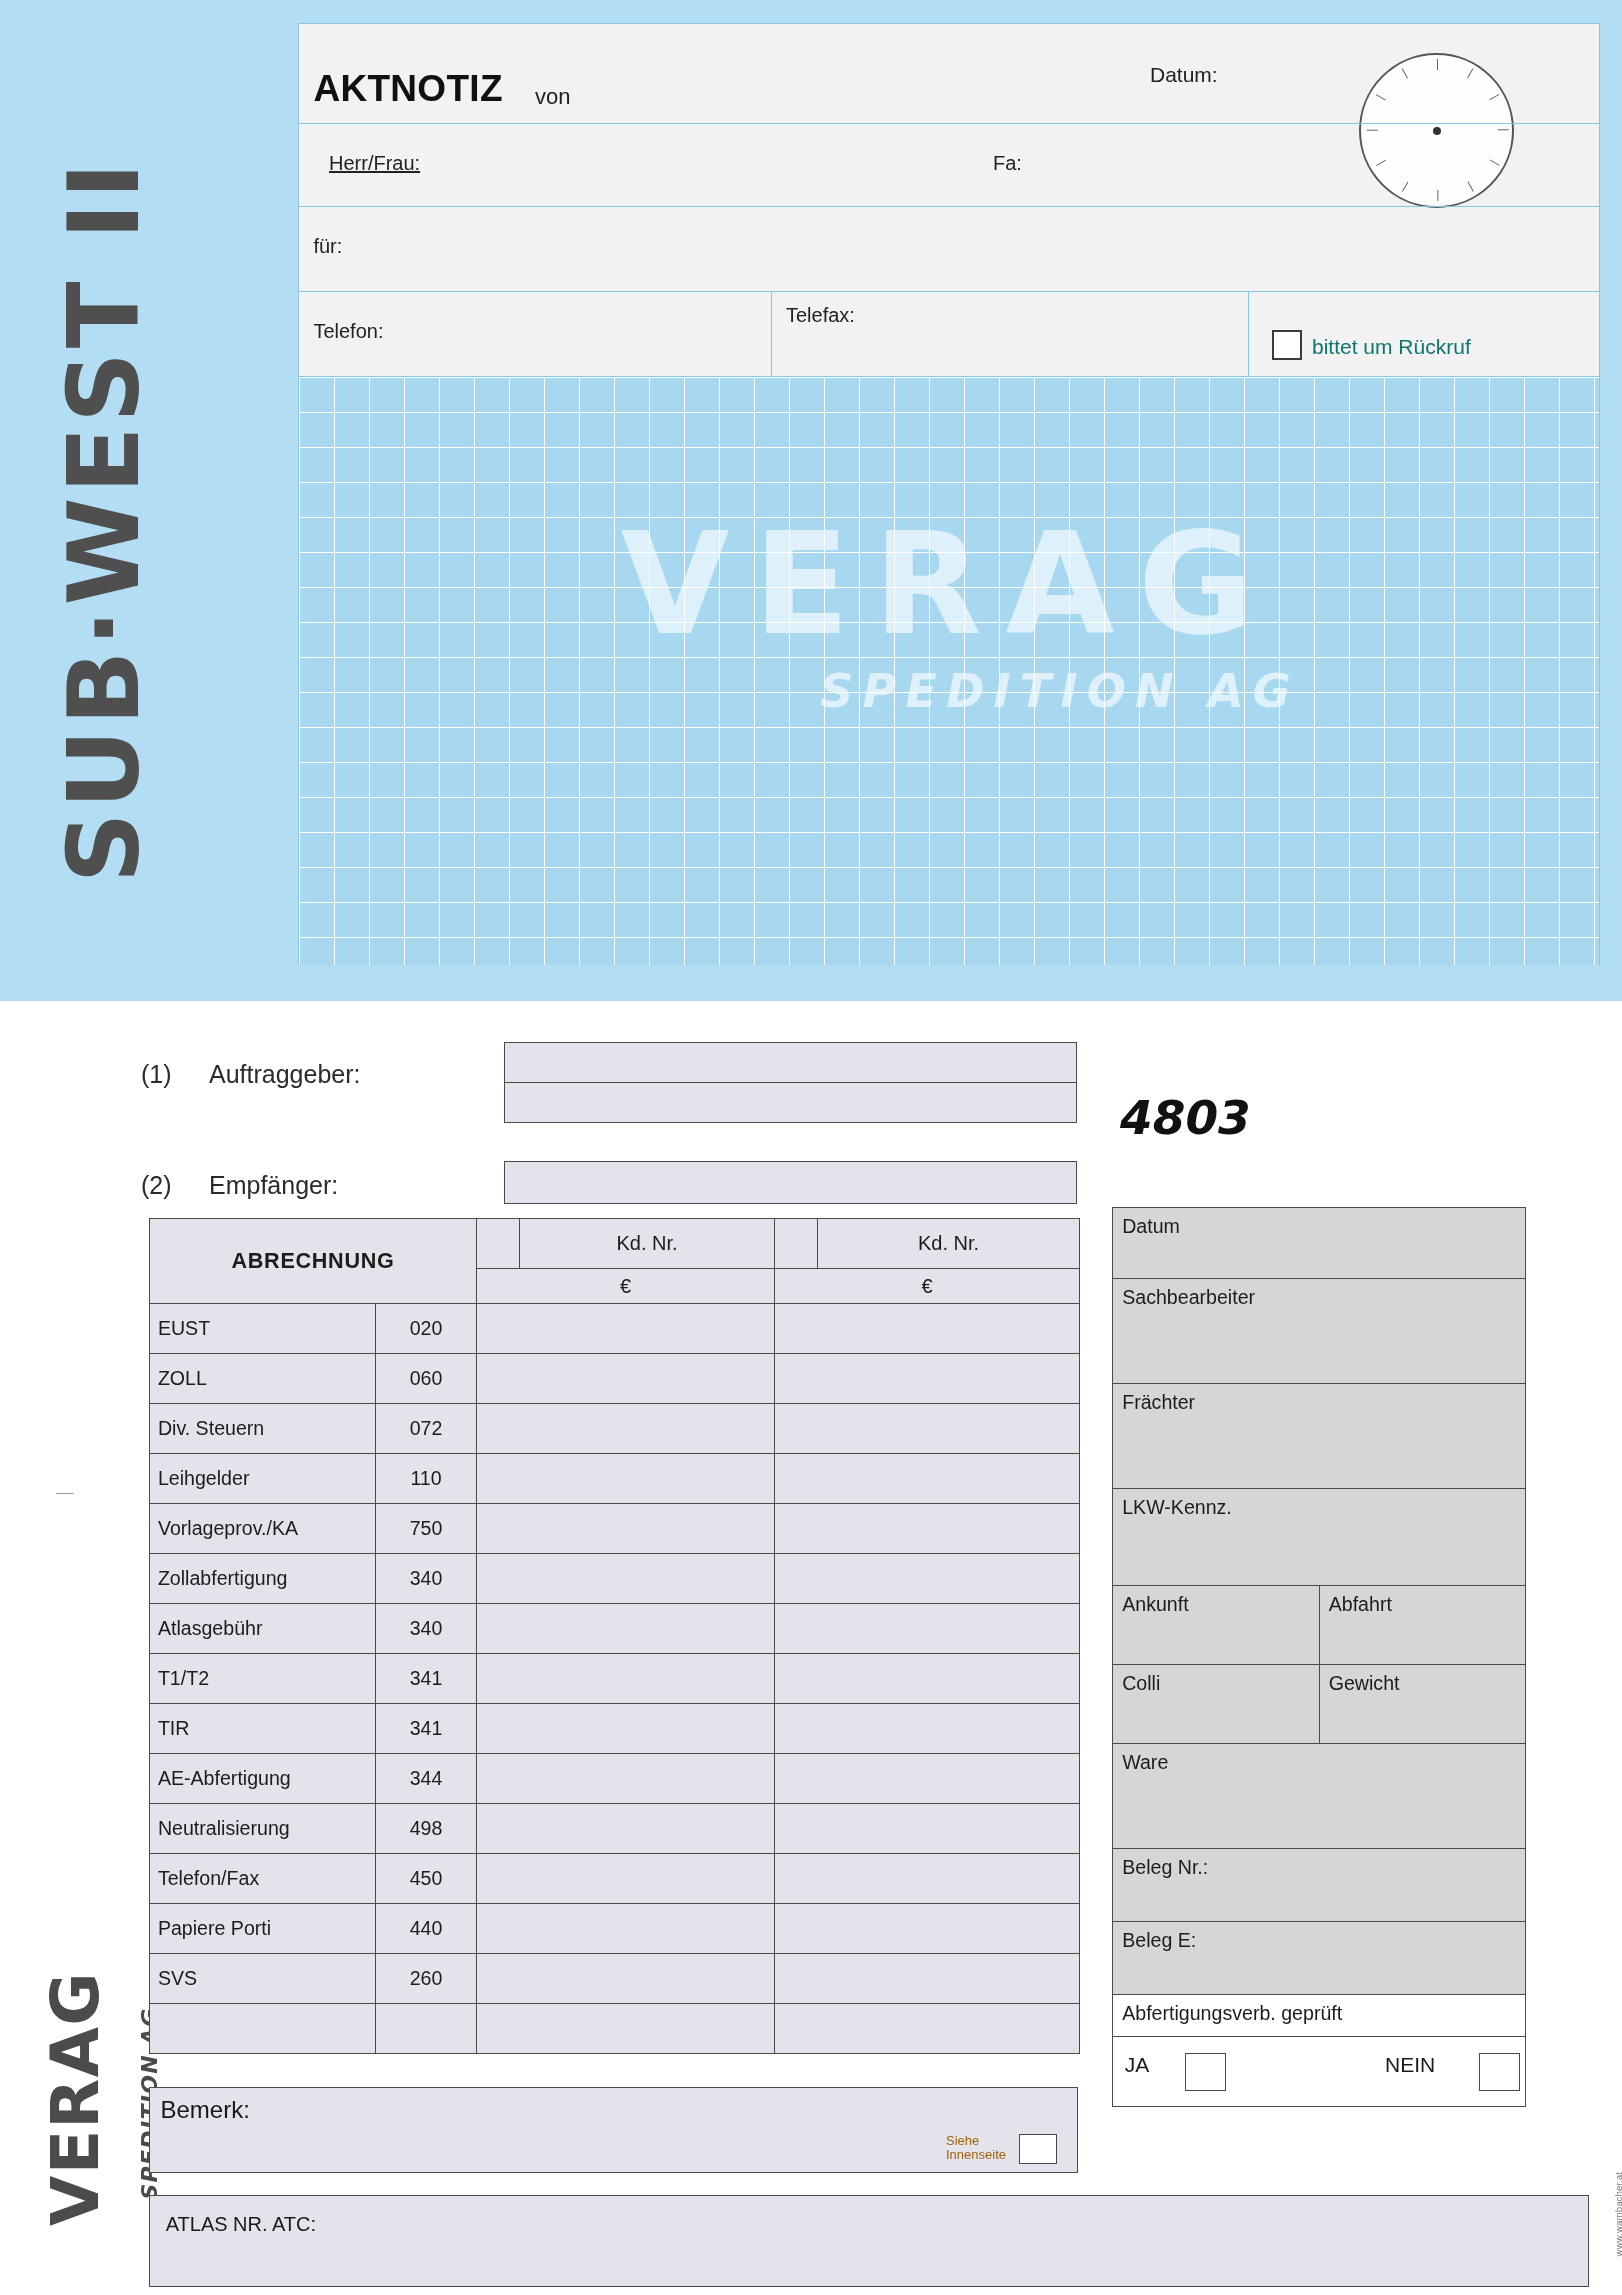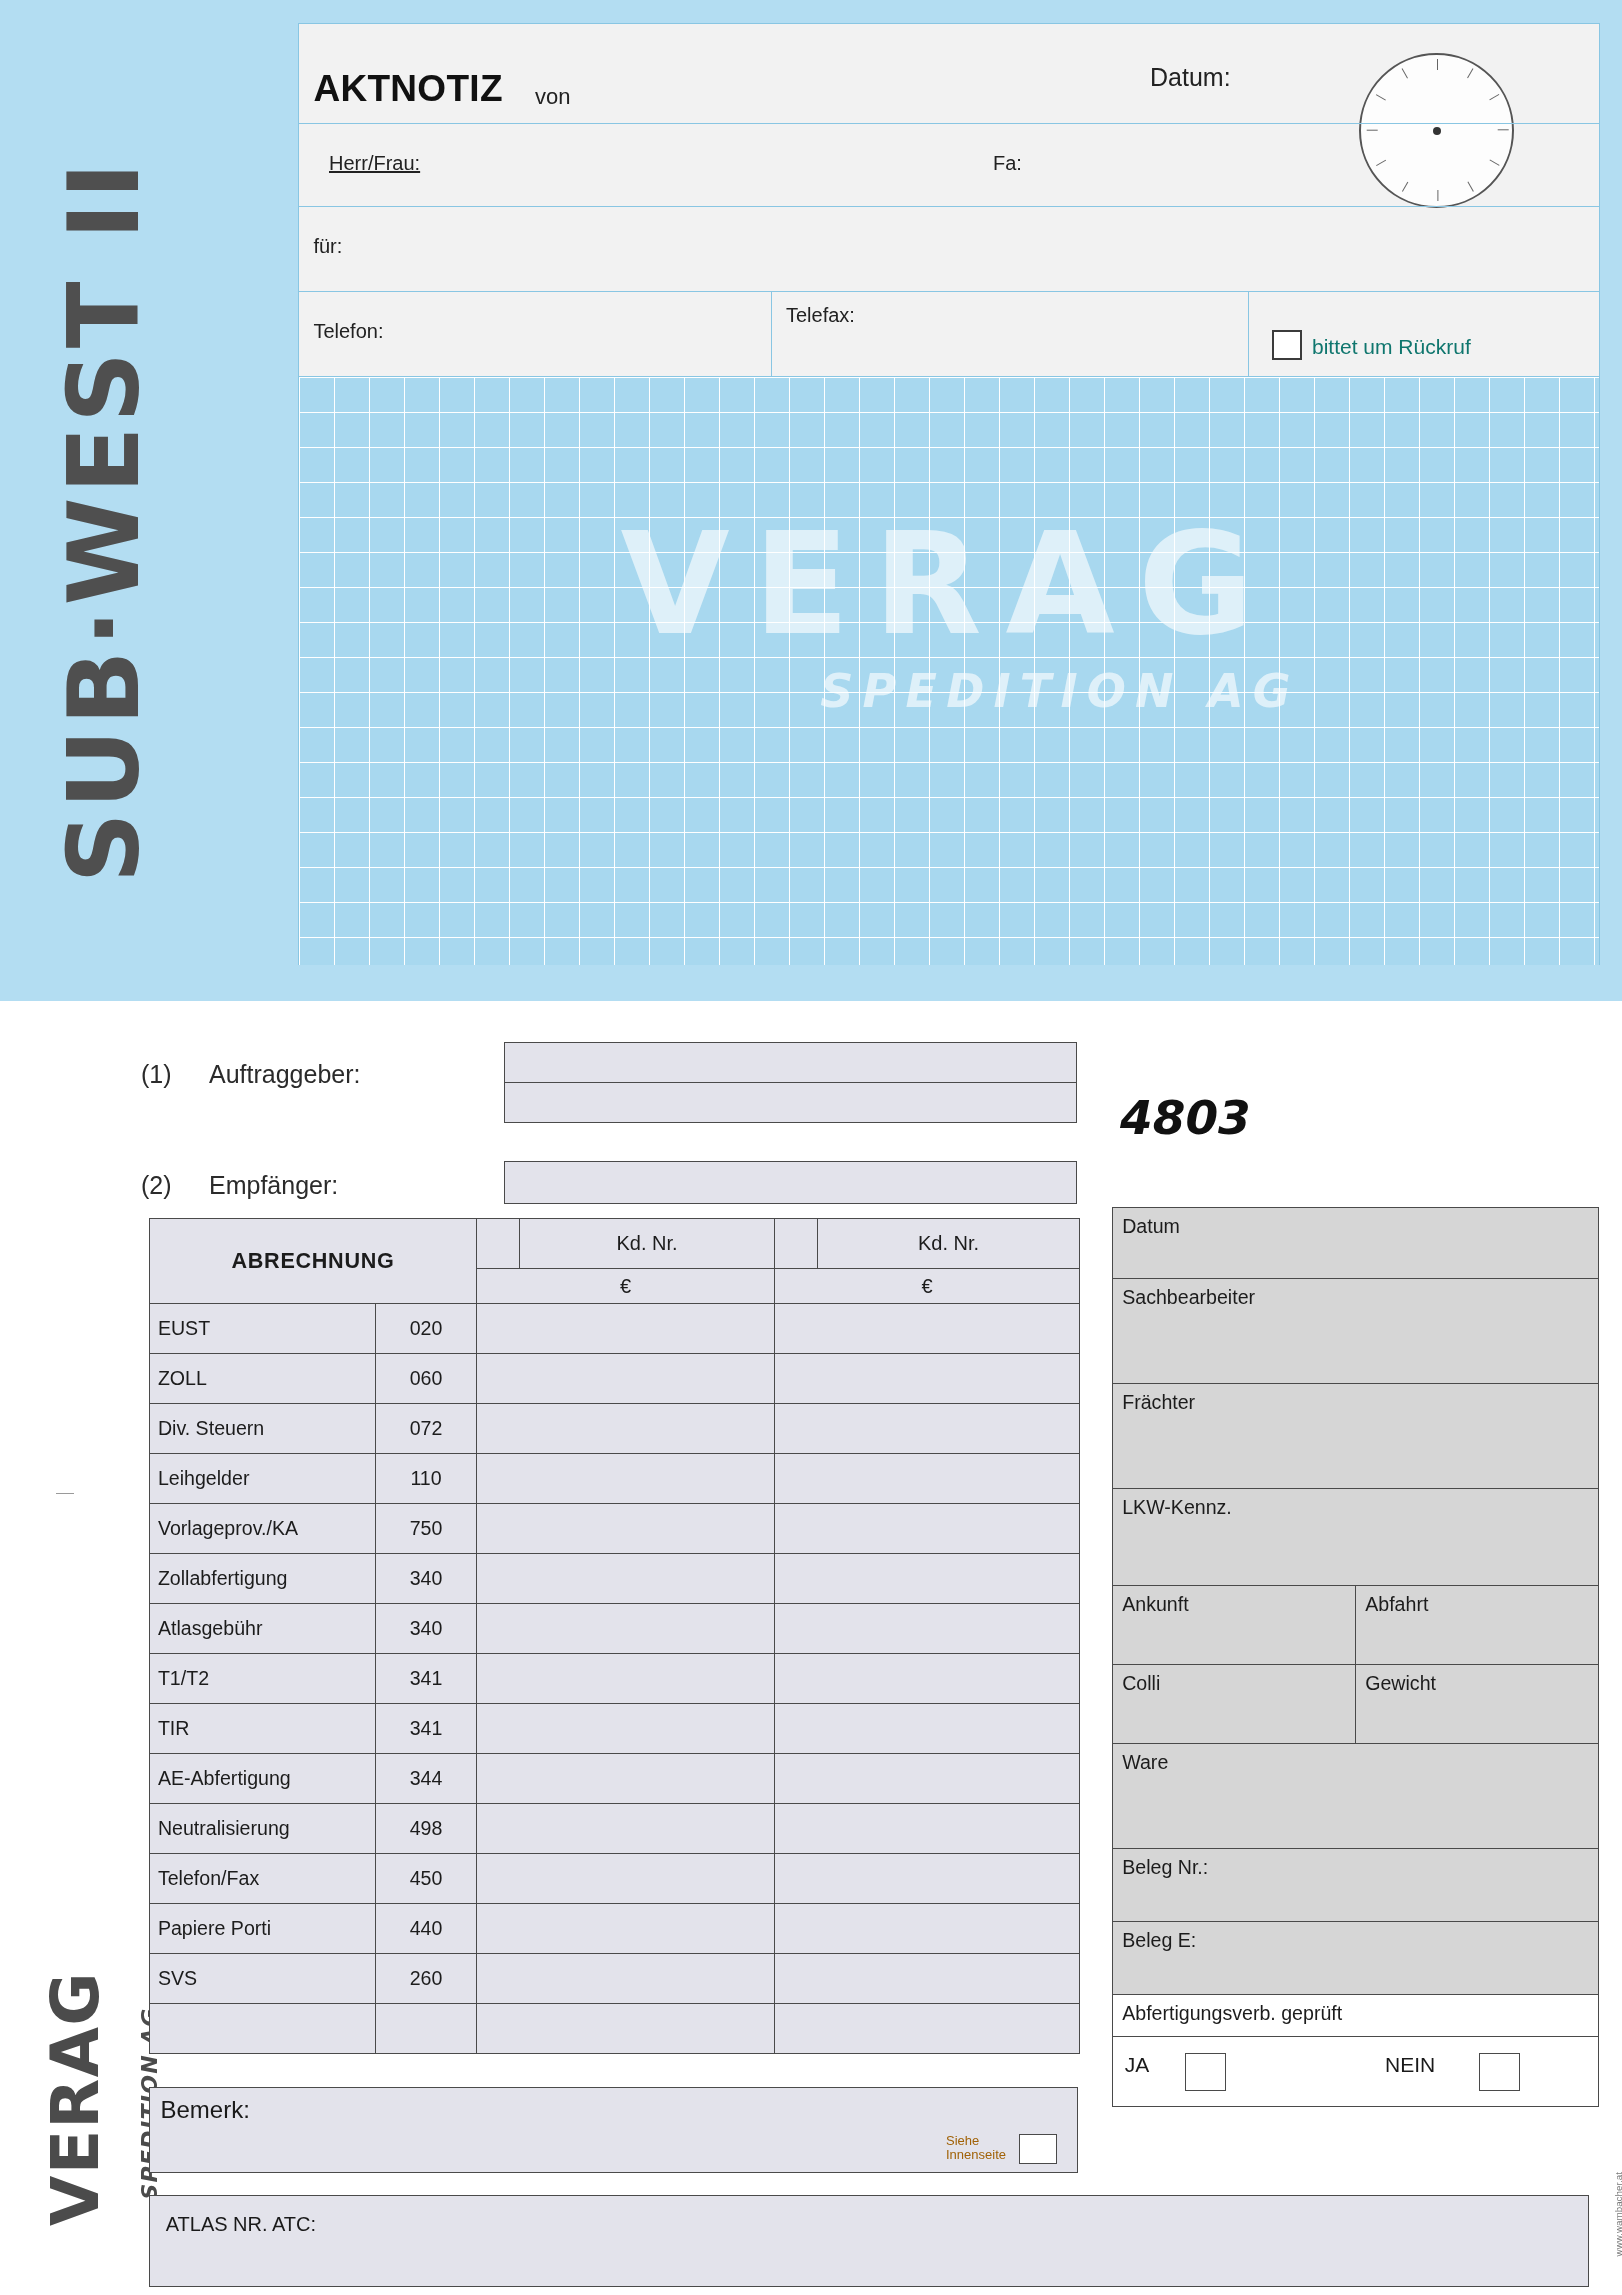--- a/index.html
+++ b/index.html
@@ -86,21 +86,21 @@
     position: absolute;
     left: 236px;
     top: 60px;
     font-size: 22px;
     color: #222;
   }
   #datum-label {
     position: absolute;
     left: 851px;
     top: 39px;
-    font-size: 25px;
+    font-size: 21px;
     color: #222;
   }
 
   
   #clock {
     position: absolute;
     left: 1060px;
     top: 29.4px;
     width: 151px;
     height: 151px;
@@ -371,21 +371,21 @@
     left: 15.7px;
     top: 17px;
     font-size: 20px;
   }
 
   
   #right-stack {
     position: absolute;
     left: 1112px;
     top: 1207px;
-    width: 487px;
+    width: 414px;
   }
   .rbox {
     position: relative;
     border: 1.3px solid #4a4a4a;
     border-bottom: none;
     background: #d6d6d6;
     box-sizing: border-box;
   }
   .rbox:last-child { border-bottom: 1.3px solid #4a4a4a; }
   .rbox .rlabel {

